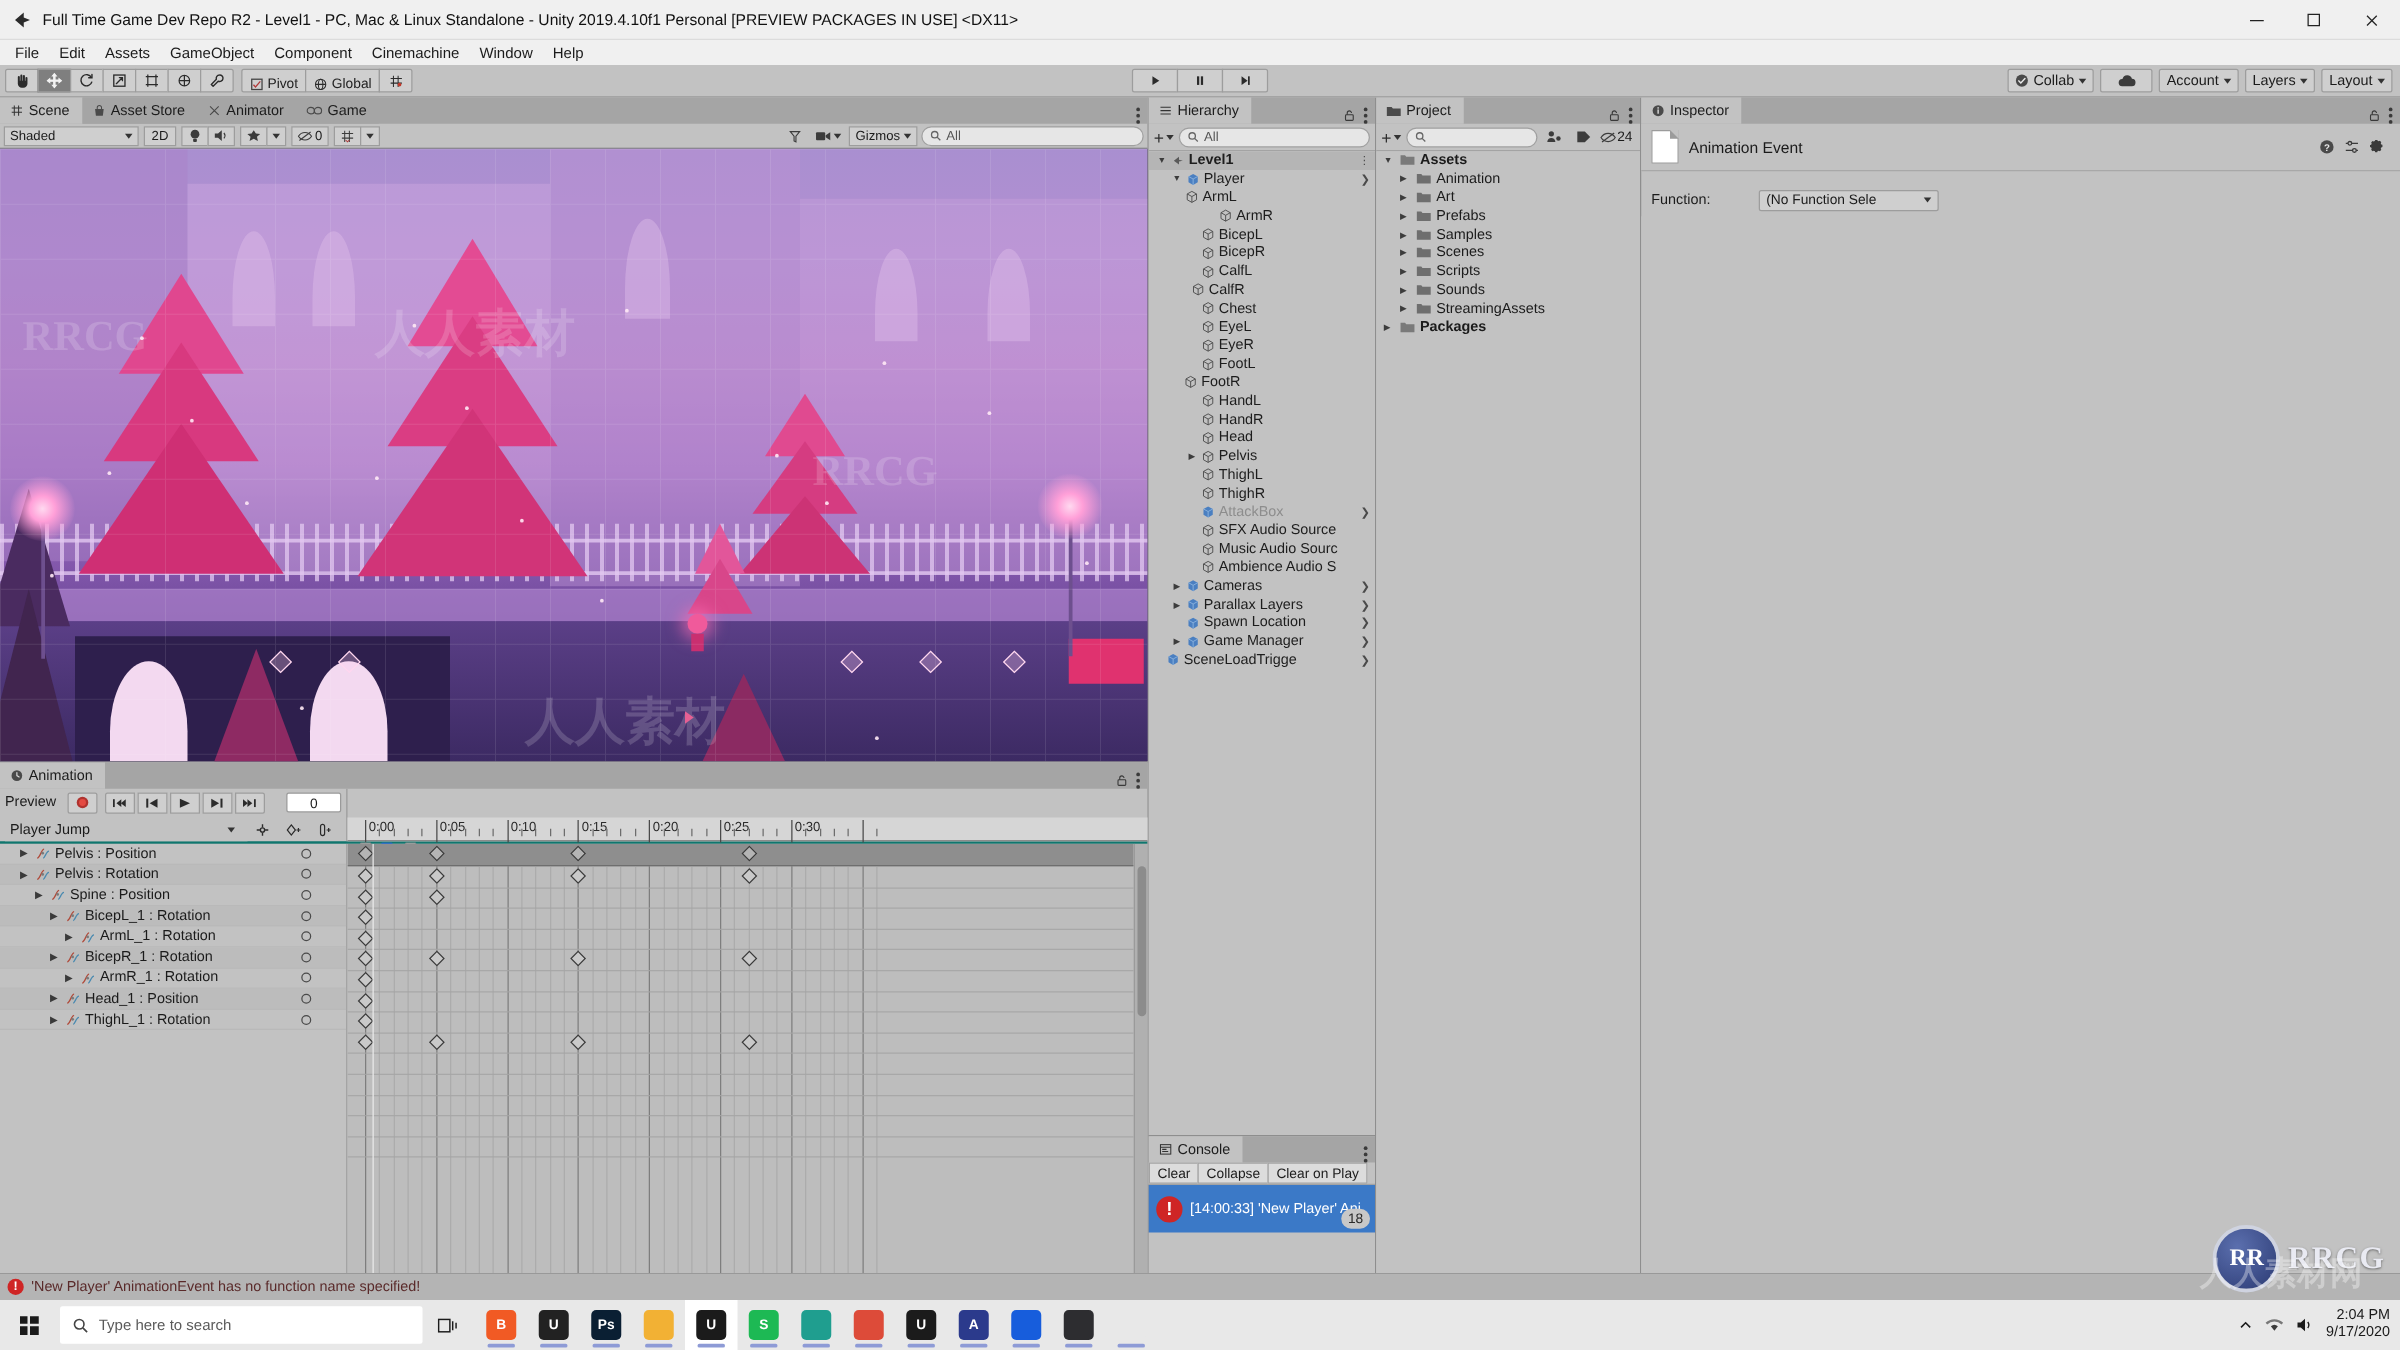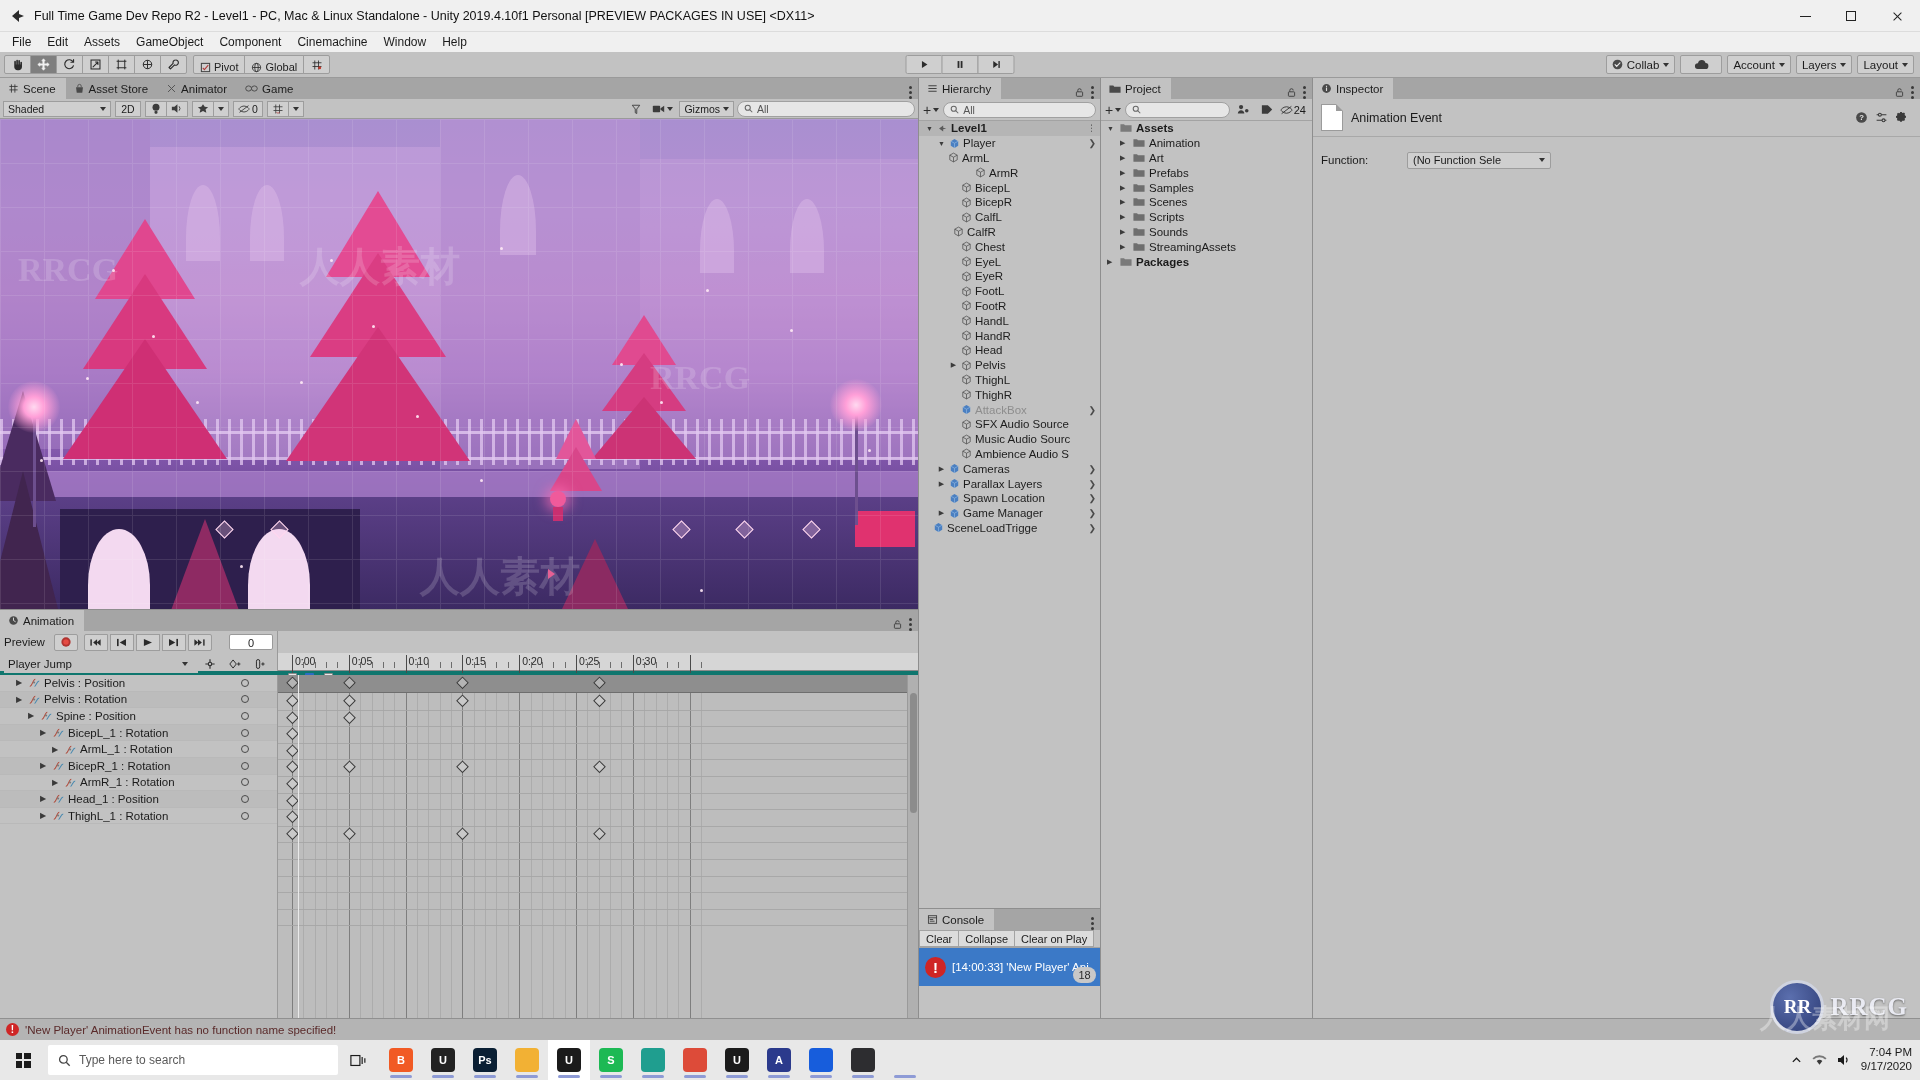--- a/index.html
+++ b/index.html
@@ -112,21 +112,21 @@
              border:1px solid #ffd7ef; background:rgba(255,210,240,.28); }
   .grid-ov { position:absolute; inset:0; opacity:.10;
     background-image:linear-gradient(#fff 1px,transparent 1px),linear-gradient(90deg,#fff 1px,transparent 1px);
     background-size:44px 44px; }
   .wm { position:absolute; color:rgba(255,255,255,.17); font-weight:bold; pointer-events:none;
         font-family:"Liberation Serif", serif; }
 
   
   #animpanel { flex:1; display:flex; flex-direction:column; background:#c2c2c2;
                border-top:1px solid #8e8e8e; }
-  #animctl { height:44px; display:flex; border-bottom:4px solid #0f766e; }
+  #animctl { height:44px; display:flex; border-bottom:2px solid #0f766e; }
   #animctl .left { width:278px; border-right:1px solid #9a9a9a; }
   .actl-row { height:22px; display:flex; align-items:center; padding:0 4px; gap:3px; }
   .abtn { width:24px; height:17px; background:#cfcfcf; border:1px solid #9d9d9d;
           display:flex; align-items:center; justify-content:center; margin-left:-1px; }
   .abtn:first-of-type{margin-left:0}
   .numfield { width:44px; height:16px; background:#fff; border:1px solid #9a9a9a; border-radius:2px;
               text-align:center; font-size:11px; line-height:16px; margin-left:auto; }
   .clipdd { flex:1; height:17px; background:#c2c2c2; display:flex; align-items:center;
             padding:0 4px; font-size:11.5px; }
 
@@ -1096,21 +1096,21 @@
         <div class="hrow" style="padding-left: 30px;">
           <span class="tw"></span>
           <span style="display:flex">
             <svg class="cube-g" viewBox="0 0 16 16" fill="none" stroke="#4d4d4d" stroke-width="1.1">
               <path d="M8 1.6l5.4 3v6.8L8 14.4 2.6 11.4V4.6z"></path>
               <path d="M2.6 4.6L8 7.6l5.4-3M8 7.6v6.8"></path>
             </svg>
           </span>
           <span class="">FootL</span>
         </div>
-        <div class="hrow" style="padding-left: 30px;">
+        <div class="hrow" style="padding-left: 16px;">
           <span class="tw"></span>
           <span style="display:flex">
             <svg class="cube-g" viewBox="0 0 16 16" fill="none" stroke="#4d4d4d" stroke-width="1.1">
               <path d="M8 1.6l5.4 3v6.8L8 14.4 2.6 11.4V4.6z"></path>
               <path d="M2.6 4.6L8 7.6l5.4-3M8 7.6v6.8"></path>
             </svg>
           </span>
           <span class="">FootR</span>
         </div>
         <div class="hrow" style="padding-left: 30px;">
@@ -1585,17 +1585,17 @@
       </svg>
     <svg width="15" height="12" viewBox="0 0 16 12" fill="#1b1b1b">
         <path d="M8 11l3-4a4.6 4.6 0 0 0-6 0z" opacity=".85"></path>
         <path d="M8 1a11 11 0 0 0-7.5 3l1.4 1.5A9 9 0 0 1 8 3a9 9 0 0 1 6.1 2.5L15.5 4A11 11 0 0 0 8 1z" opacity=".55"></path>
       </svg>
     <svg width="14" height="12" viewBox="0 0 14 12" fill="#1b1b1b">
         <polygon points="1,4 3.6,4 7,1 7,11 3.6,8 1,8"></polygon>
         <path d="M9.2 3.6a4 4 0 0 1 0 4.8" stroke="#1b1b1b" stroke-width="1.1" fill="none"></path>
       </svg>
     <div class="clock">
-      <div>7:04 PM</div>
+      <div>2:04 PM</div>
       <div>9/17/2020</div>
     </div>
   </div>
 </div>
 
 </body></html>

